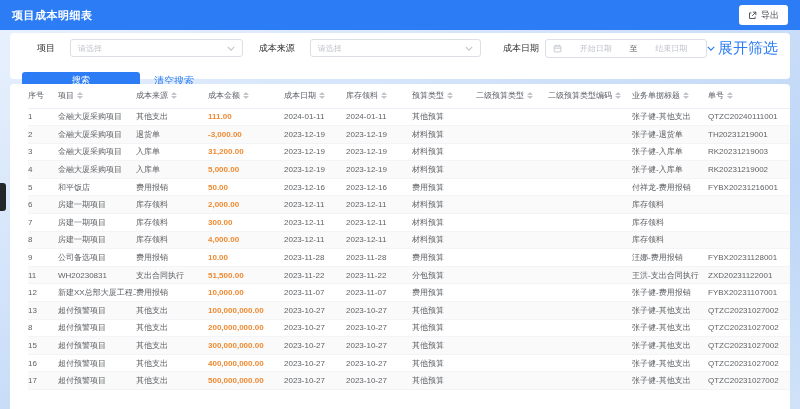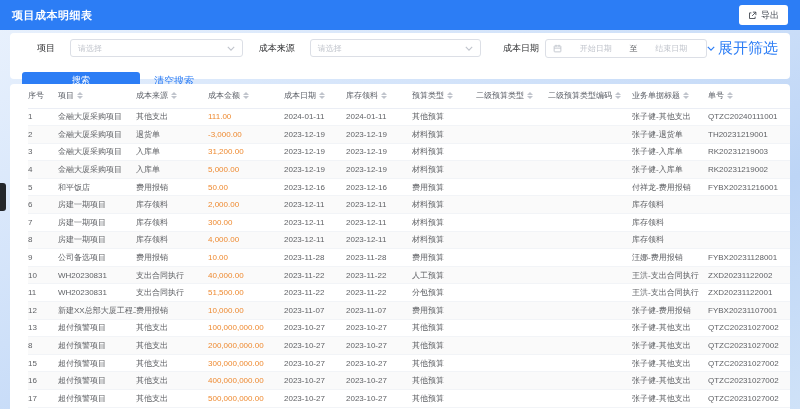--- a/index.html
+++ b/index.html
@@ -63,21 +63,21 @@
     background:#fff; border-radius:4px 4px 0 0; padding:0 10px 0 18px; overflow:hidden;
   }
   table { width:100%; border-collapse:collapse; table-layout:fixed; }
   th, td {
     font-size:8px; text-align:left; font-weight:normal; white-space:nowrap;
     overflow:hidden; padding:0 4px 0 0;
   }
   thead th { height:24px; color:#5a5e66; border-bottom:1px solid #ebeef5; }
   tbody td { height:17.6px; color:#606266; border-bottom:1px solid #f2f4f7; }
   tbody tr:nth-child(even) { background:#fafafa; }
-  td.amount { color:#ee8a31; font-weight:normal; }
+  td.amount { color:#ee8a31; font-weight:bold; }
   .th-inner { display:inline-flex; align-items:center; gap:3px; }
   .sort-icon { display:inline-flex; flex-direction:column; gap:1px; cursor:pointer; }
   .sort-icon i { display:block; width:0; height:0; border-left:3px solid transparent; border-right:3px solid transparent; }
   .sort-icon .up   { border-bottom:3.5px solid #c0c4cc; }
   .sort-icon .down { border-top:3.5px solid #c0c4cc; }
 
   
   .drawer-handle {
     position:absolute; left:0; top:183px; width:6px; height:28px;
     background:#23262b; border-radius:0 3px 3px 0; cursor:pointer;
@@ -356,33 +356,20 @@
           <td class="amount">10.00</td>
           <td>2023-11-28</td>
           <td>2023-11-28</td>
           <td>费用预算</td>
           <td></td>
           <td></td>
           <td>汪娜-费用报销</td>
           <td>FYBX20231128001</td>
         </tr>
         <tr>
-          <td>10</td>
-          <td>WH20230831</td>
-          <td>支出合同执行</td>
-          <td class="amount">40,000.00</td>
-          <td>2023-11-22</td>
-          <td>2023-11-22</td>
-          <td>人工预算</td>
-          <td></td>
-          <td></td>
-          <td>王洪-支出合同执行</td>
-          <td>ZXD20231122002</td>
-        </tr>
-        <tr>
           <td>11</td>
           <td>WH20230831</td>
           <td>支出合同执行</td>
           <td class="amount">51,500.00</td>
           <td>2023-11-22</td>
           <td>2023-11-22</td>
           <td>分包预算</td>
           <td></td>
           <td></td>
           <td>王洪-支出合同执行</td>

